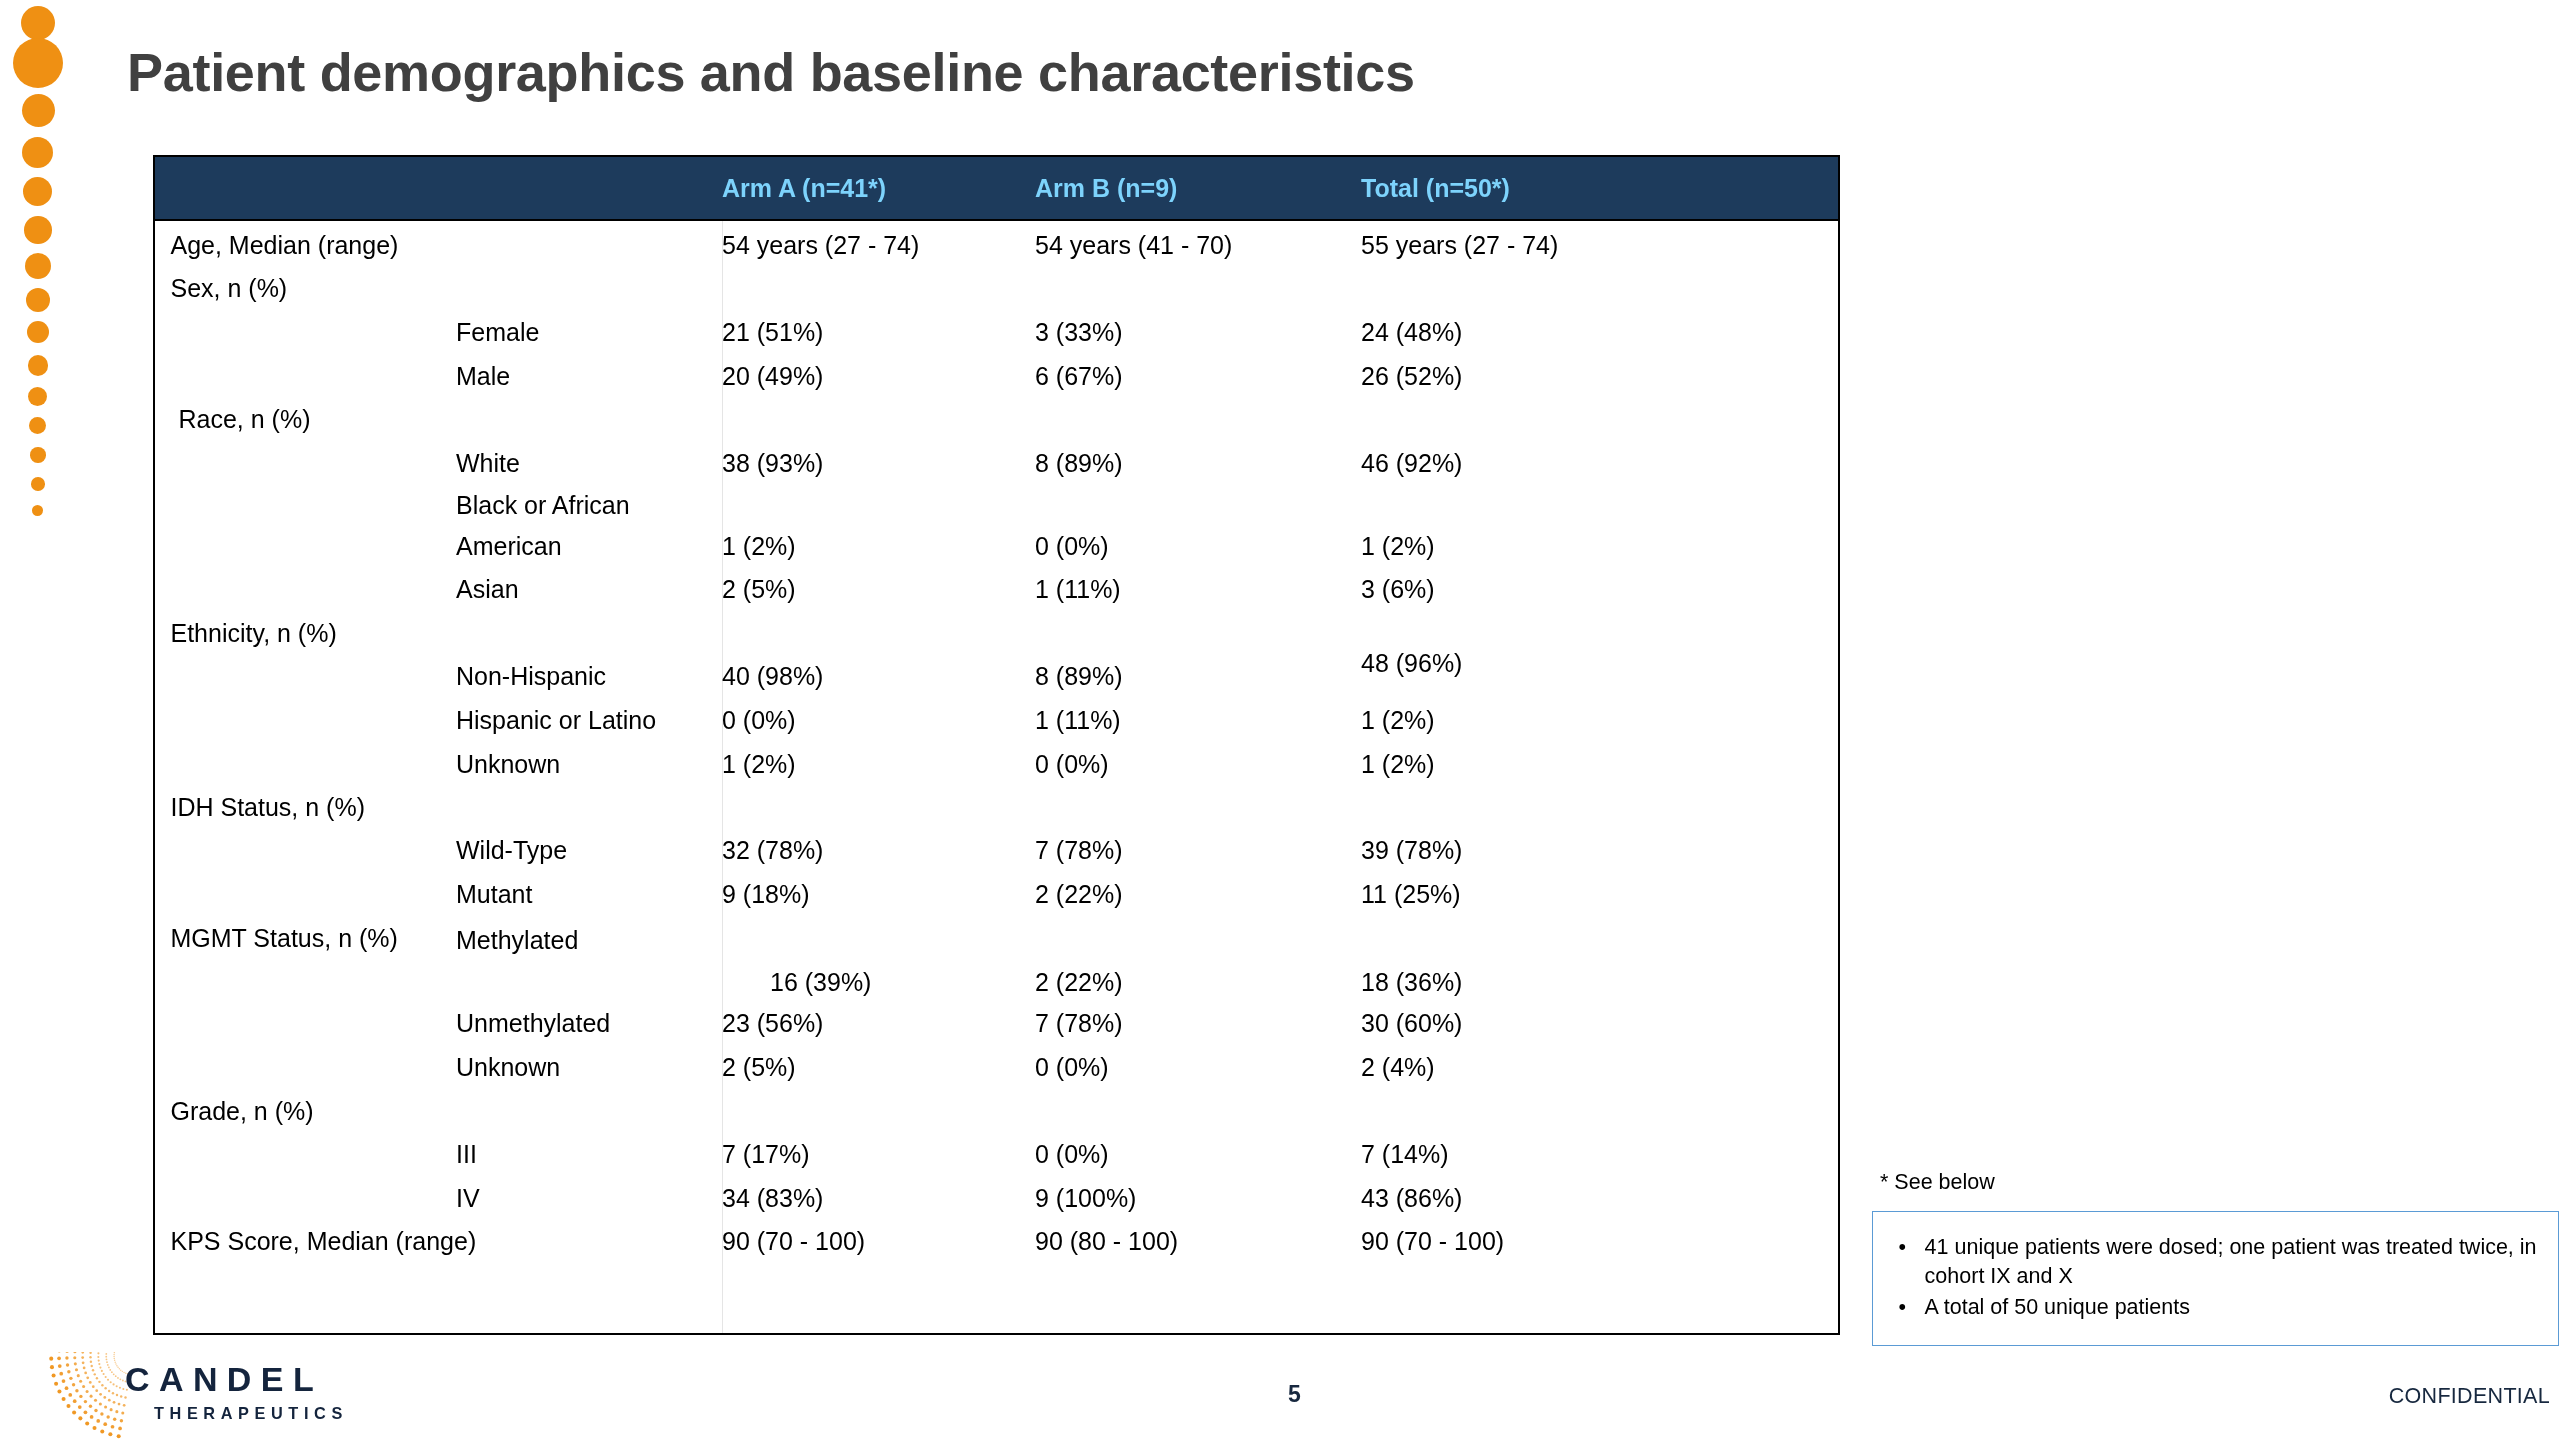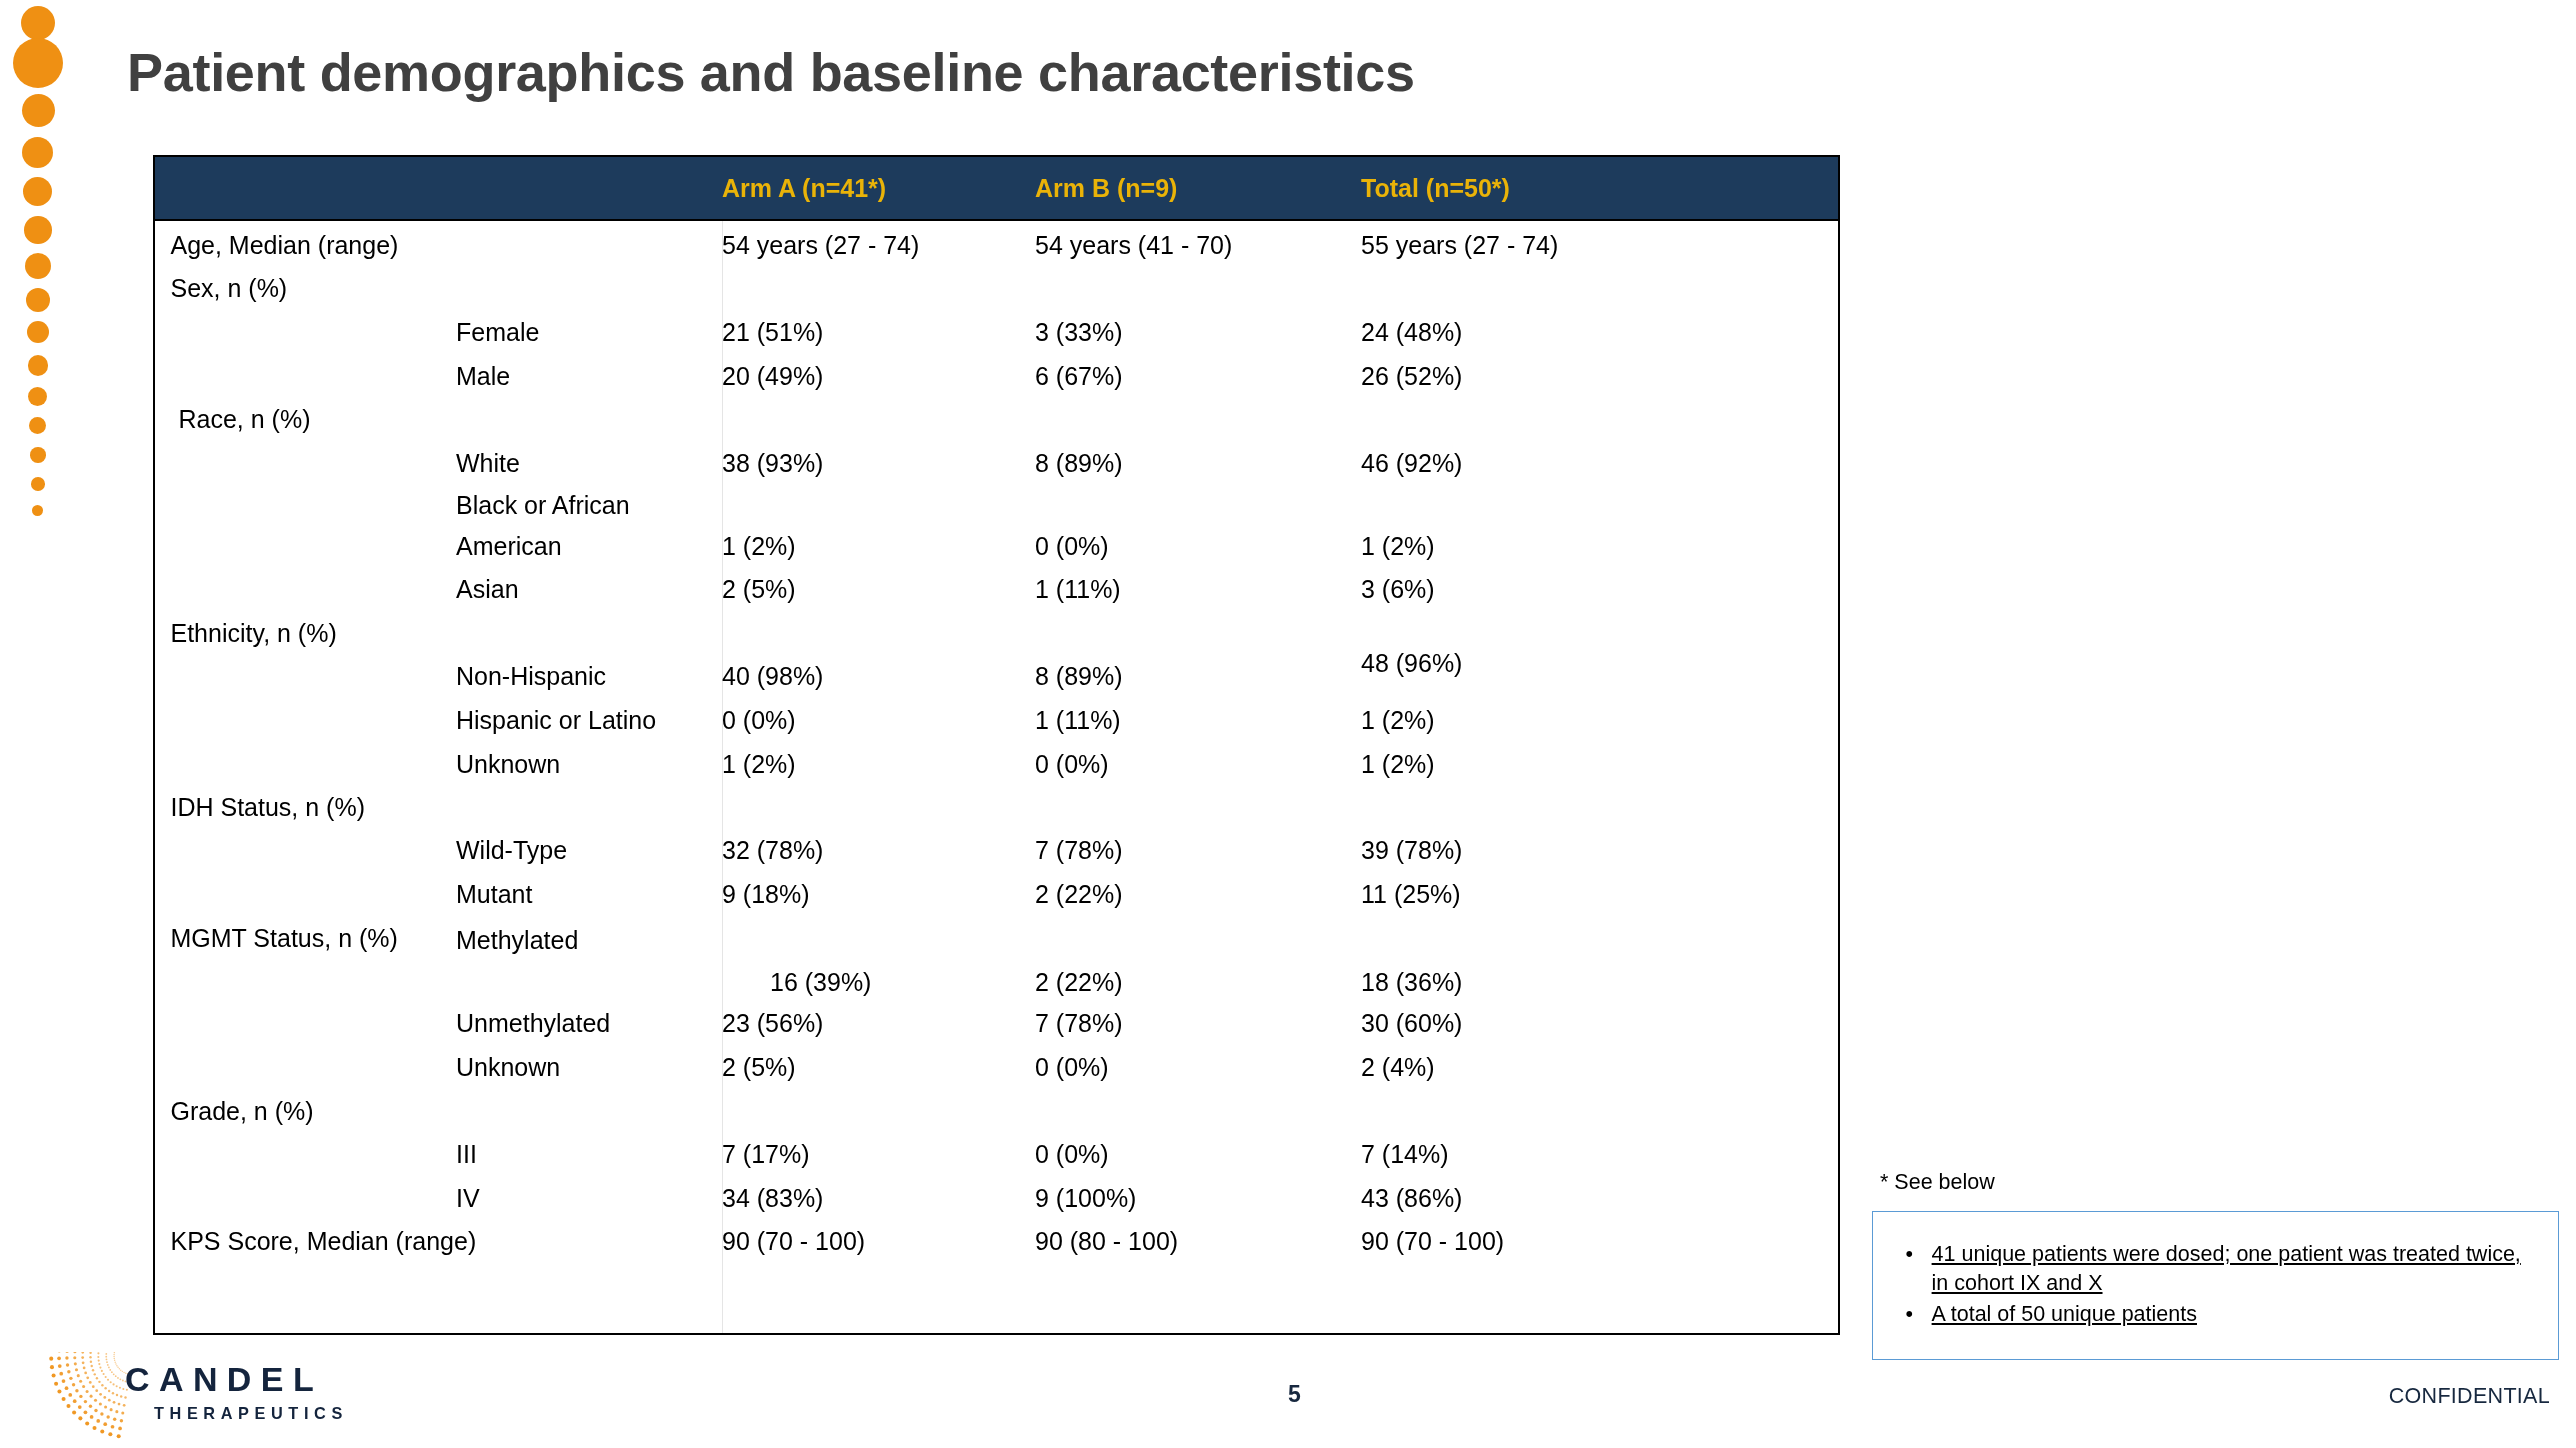--- a/index.html
+++ b/index.html
@@ -54,21 +54,21 @@
   }
   #table-header-row {
     position: relative;
     height: 62px;
     background: #1d3b5c;
     border-bottom: 2.6px solid #000000;
   }
   #table-header-row .hdr {
     position: absolute;
     top: 17px;
-    color: #eab308;
+    color: #7dd3fc;
     font-size: 25px;
     font-weight: bold;
     white-space: nowrap;
   }
   #table-body {
     position: relative;
     height: 1112px;
   }
   #table-body .cell {
     position: absolute;
@@ -107,24 +107,23 @@
     position: absolute;
     left: 1872px;
     top: 1211px;
     width: 687px;
     border: 1.7px solid #5b9bd5;
     background: #ffffff;
     box-sizing: border-box;
     padding: 12px 8.6px 13.7px 8.6px;
   }
   #footnote-box ul {
-    margin: 16px;
+    margin: 9px;
     padding: 0 0 0 34px;
     list-style: none;
-    text-decoration: underline;
   }
   #footnote-box li {
     position: relative;
     font-size: 21.5px;
     color: #000000;
     line-height: 1.36;
     margin: 0 0 1.7px 0;
   }
   #footnote-box li::before {
     content: "\2022";

